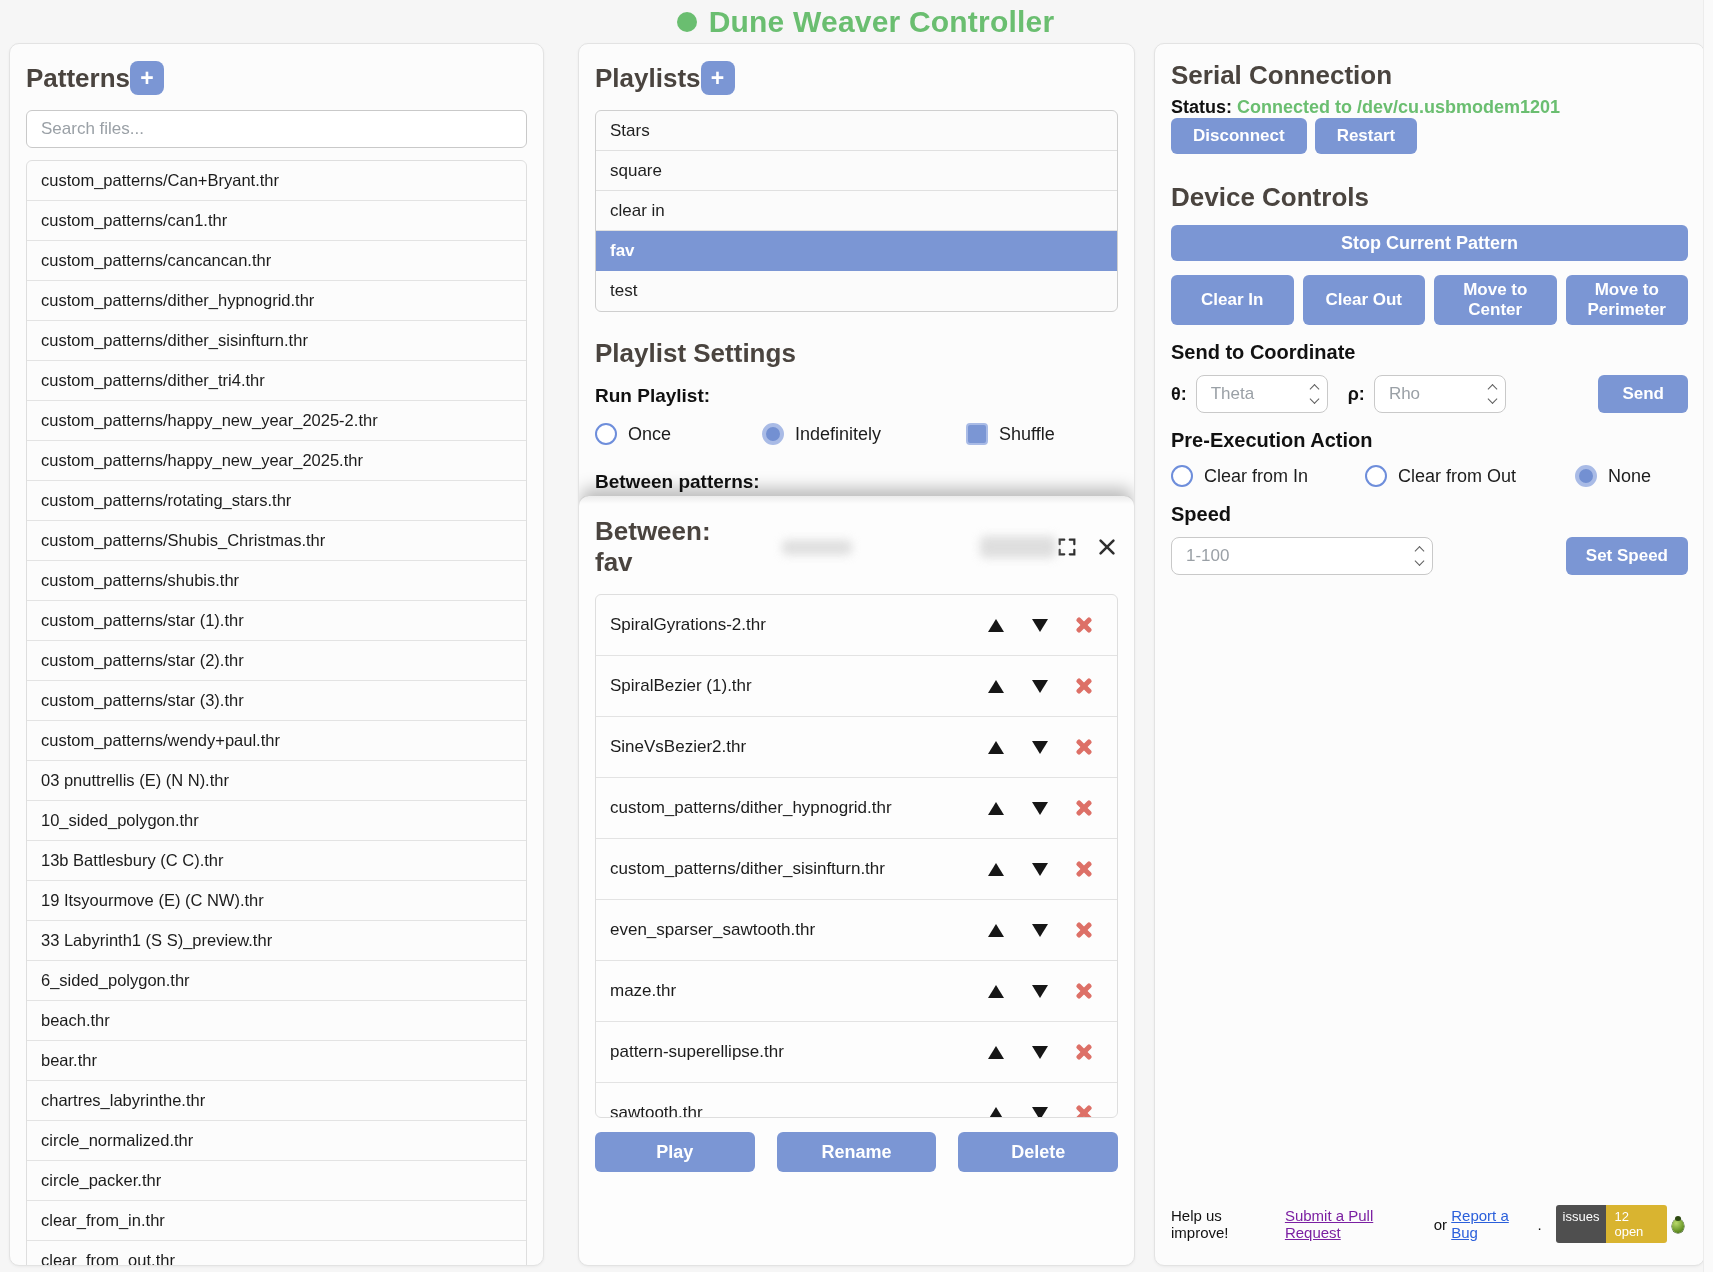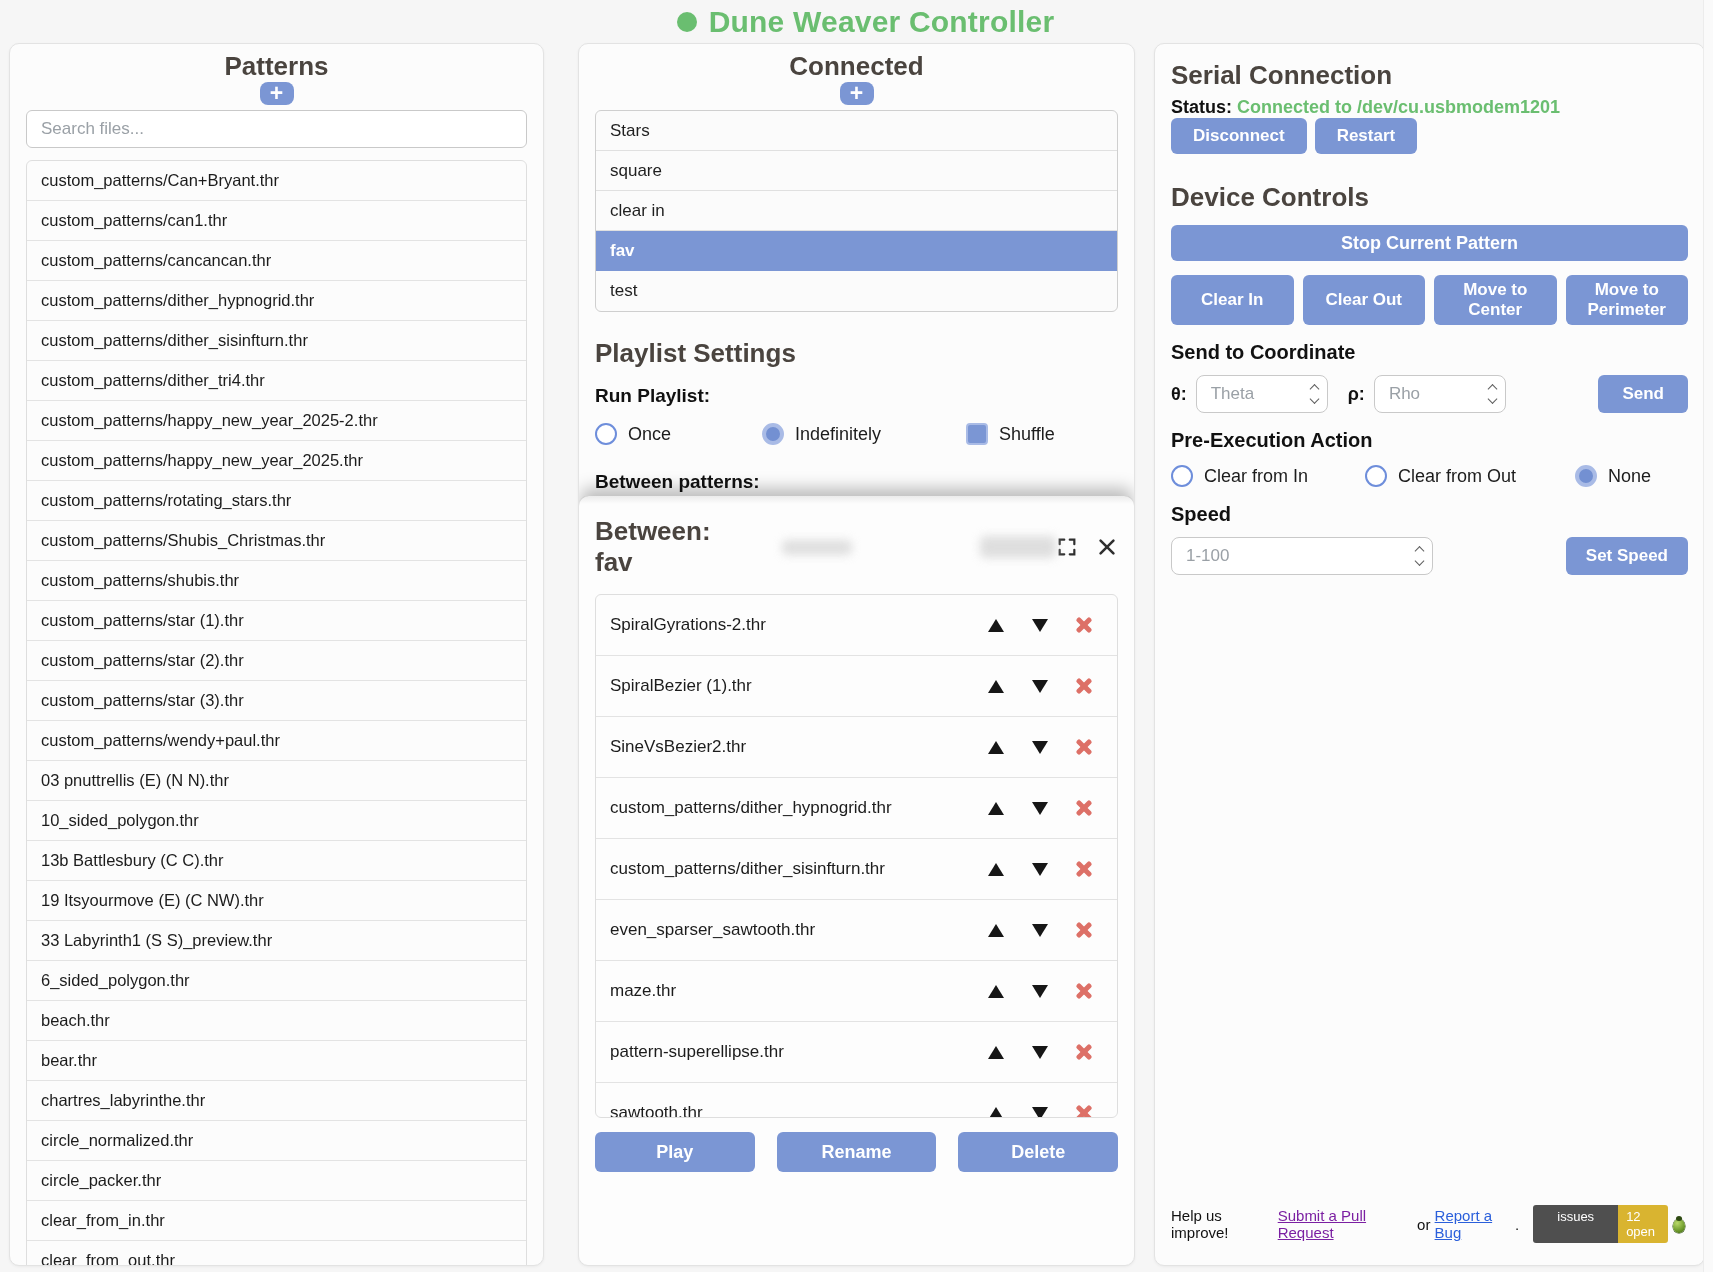--- a/index.html
+++ b/index.html
@@ -11,21 +11,21 @@
   .green-dot { width:20px; height:20px; border-radius:50%; background:#6abe70; }
   .app-title { font-size:30px; font-weight:bold; color:#6abe70; letter-spacing:.2px; }
 
   
   .columns { position:absolute; top:43px; left:0; width:100%; height:1229px; }
   .card { position:absolute; top:0; height:1223px; background:#fcfcfc; border:1px solid #e3e3e3; border-radius:10px; padding:16px; overflow:hidden; box-shadow:0 1px 3px rgba(0,0,0,.05); }
   #patterns-card  { left:9px;    width:535px; }
   #playlists-card { left:578px;  width:557px; }
   #device-card    { left:1154px; width:551px; }
 
-  .card-head { display:flex; justify-content:center; align-items:center; height:36px; margin-bottom:14px;flex-direction:column; }
+  .card-head { display:flex; justify-content:flex-start; align-items:center; height:36px; margin-bottom:14px; }
   h2.panel-title { font-size:26px; font-weight:bold; color:#4a443f; }
   .plus-btn { width:34px; height:34px; background:#7b96d4; border:none; border-radius:8px; color:#fff; font-size:23px; font-weight:bold; display:flex; align-items:center; justify-content:center; cursor:pointer; line-height:1; }
 
   
   .search-input { width:100%; height:38px; border:1px solid #c9c9c9; border-radius:6px; background:#fff; padding:0 14px; font-size:17px; color:#1f1f1f; margin-bottom:12px; outline:none; font-family:inherit; }
   .search-input::placeholder { color:#9aa0a6; }
   .file-list { border:1px solid #dedede; border-radius:6px; overflow:hidden; background:#fcfcfc; }
   .file-row { height:40px; line-height:39px; padding:0 14px; border-bottom:1px solid #e3e3e3; font-size:16.5px; color:#1c1c1c; white-space:nowrap; cursor:pointer; }
   .file-row:last-child { border-bottom:none; }
 
@@ -97,21 +97,21 @@
   .speed-row { display:flex; align-items:center; margin-top:11px; }
   .setspeed-btn { margin-left:auto; height:38px; padding:0 20px; }
 
   
   .footer { position:absolute; left:16px; right:16px; bottom:22px; display:flex; align-items:center; font-size:15px; color:#111; }
   .footer .gap { white-space:pre; }
   a.link { text-decoration:underline; cursor:pointer; }
   a.link.purple { color:#7b1fa2; }
   a.link.blue { color:#2a5fdb; }
   .badge { display:flex; margin-left:14px; font-size:13px; color:#fff; border-radius:3px; overflow:hidden; }
-  .badge-l { background:#4f4f4f; padding:4px 24px;text-align:right; }
+  .badge-l { background:#4f4f4f; padding:4px 7px;text-align:right; }
   .badge-r { background:#d9b430; padding:4px 8px; }
   .beetle { margin-left:auto; position:relative; width:22px; height:22px; }
   .beetle::before { content:""; position:absolute; left:5px; top:6px; width:12px; height:14px; border-radius:50% 50% 46% 46%; background:radial-gradient(circle at 35% 30%, #b9d96a, #6d9a2b 60%, #3f6317); box-shadow:0 0 0 .5px #33511a; }
   .beetle::after { content:""; position:absolute; left:8px; top:3px; width:6px; height:5px; border-radius:50%; background:#2e4a12; }
 
   
   .scroll-strip { position:absolute; right:0; top:0; width:10px; height:1272px; background:#fafafa; border-left:1px solid #ececec; }
 </style>
 </head>
 <body>
@@ -184,21 +184,21 @@
         <div class="file-row">circle_packer.thr</div>
 
         <div class="file-row">clear_from_in.thr</div>
 
         <div class="file-row">clear_from_out.thr</div>
       </div>
   </section>
 
   <section class="card" id="playlists-card">
     <div class="card-head">
-      <h2 class="panel-title">Connected</h2>
+      <h2 class="panel-title">Playlists</h2>
       <button class="plus-btn">+</button>
     </div>
     <div class="playlist-box">
 
         <div class="playlist-row">Stars</div>
 
         <div class="playlist-row">square</div>
 
         <div class="playlist-row">clear in</div>
 

